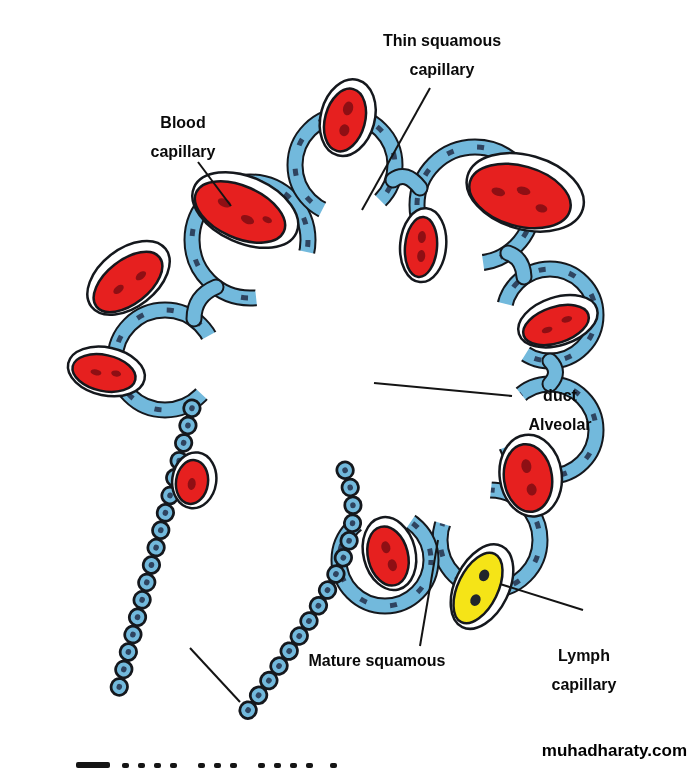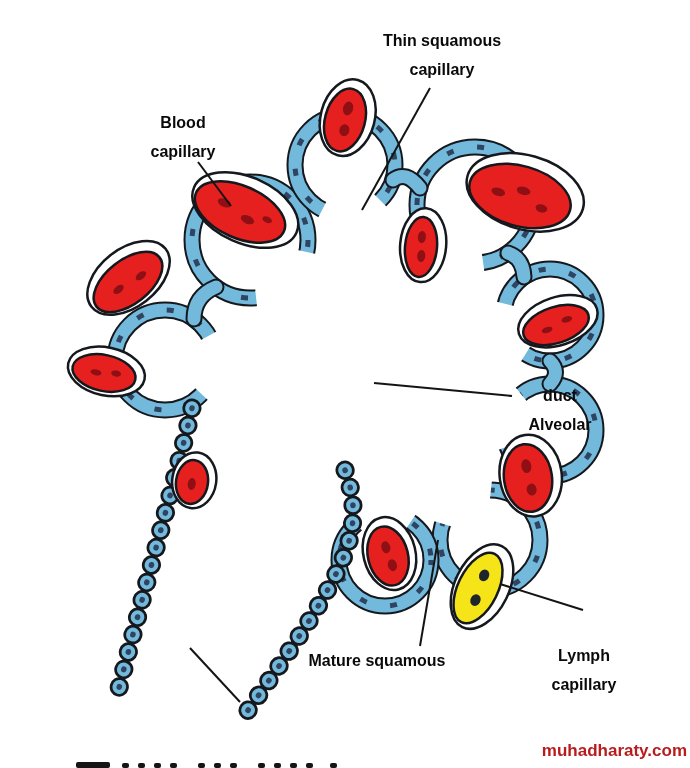--- a/index.html
+++ b/index.html
@@ -27,21 +27,21 @@
   .dotdark{fill:#20252b;}
   .leader{stroke:var(--leader-line,#141414);stroke-width:2;fill:none;}
   .sliver{fill:#151515;}
 
   .label{
     position:absolute;transform:translateX(-50%);text-align:center;
     font-size:16px;font-weight:600;color:#0a0a0a;line-height:29px;white-space:nowrap;
   }
   .label span{display:block;}
   .watermark{
-    position:absolute;right:3px;top:741px;font-size:17px;font-weight:bold;color:#b91c1c;
+    position:absolute;right:3px;top:741px;font-size:17px;font-weight:bold;color:#000000;
     white-space:nowrap;
   }
 </style>
 </head>
 <body>
 
 <div class="stage">
 
   <svg class="diagram-svg" width="690" height="768" viewBox="0 0 690 768">
 

